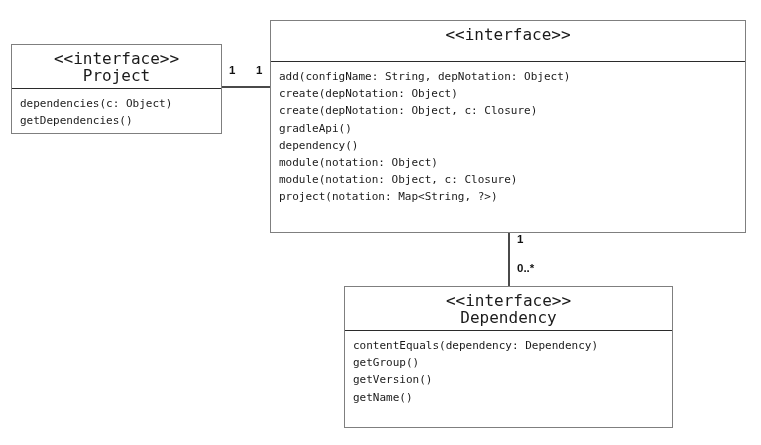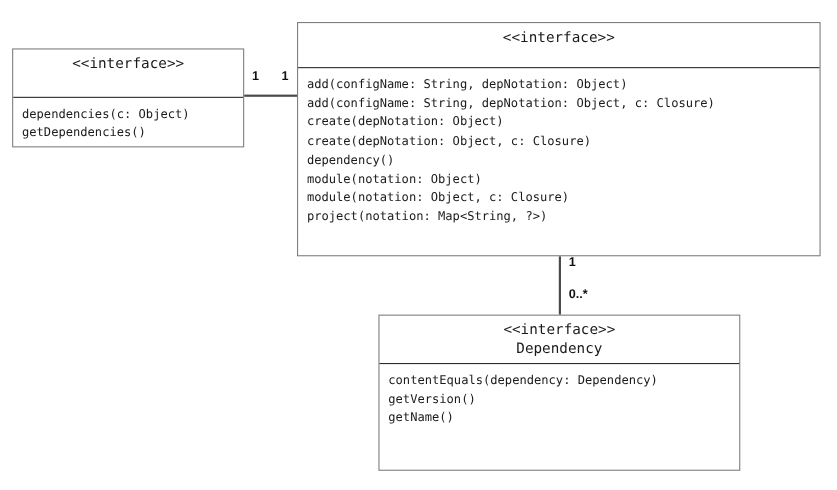--- a/index.html
+++ b/index.html
@@ -39,21 +39,21 @@
     box-sizing: border-box;
     text-align: center;
     padding: 5px 6px 6px 6px;
     border-bottom: 1.5px solid #2b2b2b;
     line-height: 17px;
   }
 
   .uml-stereotype,
   .uml-classname {
     display: block;
-    font-size: 13px;
+    font-size: 16px;
     letter-spacing: 0px;
     white-space: pre;
   }
 
   .uml-members {
     box-sizing: border-box;
     padding: 6px 0 6px 8px;
   }
 
   .uml-member {
@@ -132,48 +132,50 @@
   <div class="edge-line" id="edge-handler-dependency"></div>
 
   <span class="multiplicity" id="mult-project-end">1</span>
   <span class="multiplicity" id="mult-handler-end">1</span>
   <span class="multiplicity" id="mult-handler-down">1</span>
   <span class="multiplicity" id="mult-dependency-up">0..*</span>
 
   <div class="uml-class" id="box-project">
     <div class="uml-header">
       <span class="uml-stereotype">&lt;&lt;interface&gt;&gt;</span>
+      <span class="uml-classname">Project</span>
     </div>
     <div class="uml-members">
       <span class="uml-member">dependencies(c: Object)</span>
       <span class="uml-member">getDependencies()</span>
     </div>
   </div>
 
   <div class="uml-class" id="box-dependencyhandler">
     <div class="uml-header">
       <span class="uml-stereotype">&lt;&lt;interface&gt;&gt;</span>
     </div>
     <div class="uml-members">
       <span class="uml-member">add(configName: String, depNotation: Object)</span>
-      <span class="uml-member">add(configName: String, depNotation: Object, c: Closure)</span>
       <span class="uml-member">create(depNotation: Object)</span>
       <span class="uml-member">create(depNotation: Object, c: Closure)</span>
+      <span class="uml-member">gradleApi()</span>
       <span class="uml-member">dependency()</span>
       <span class="uml-member">module(notation: Object)</span>
       <span class="uml-member">module(notation: Object, c: Closure)</span>
       <span class="uml-member">project(notation: Map&lt;String, ?&gt;)</span>
     </div>
   </div>
 
   <div class="uml-class" id="box-dependency">
     <div class="uml-header">
       <span class="uml-stereotype">&lt;&lt;interface&gt;&gt;</span>
       <span class="uml-classname">Dependency</span>
     </div>
     <div class="uml-members">
       <span class="uml-member">contentEquals(dependency: Dependency)</span>
+      <span class="uml-member">getGroup()</span>
       <span class="uml-member">getVersion()</span>
       <span class="uml-member">getName()</span>
     </div>
   </div>
 
 </div>
 
 </body></html>

